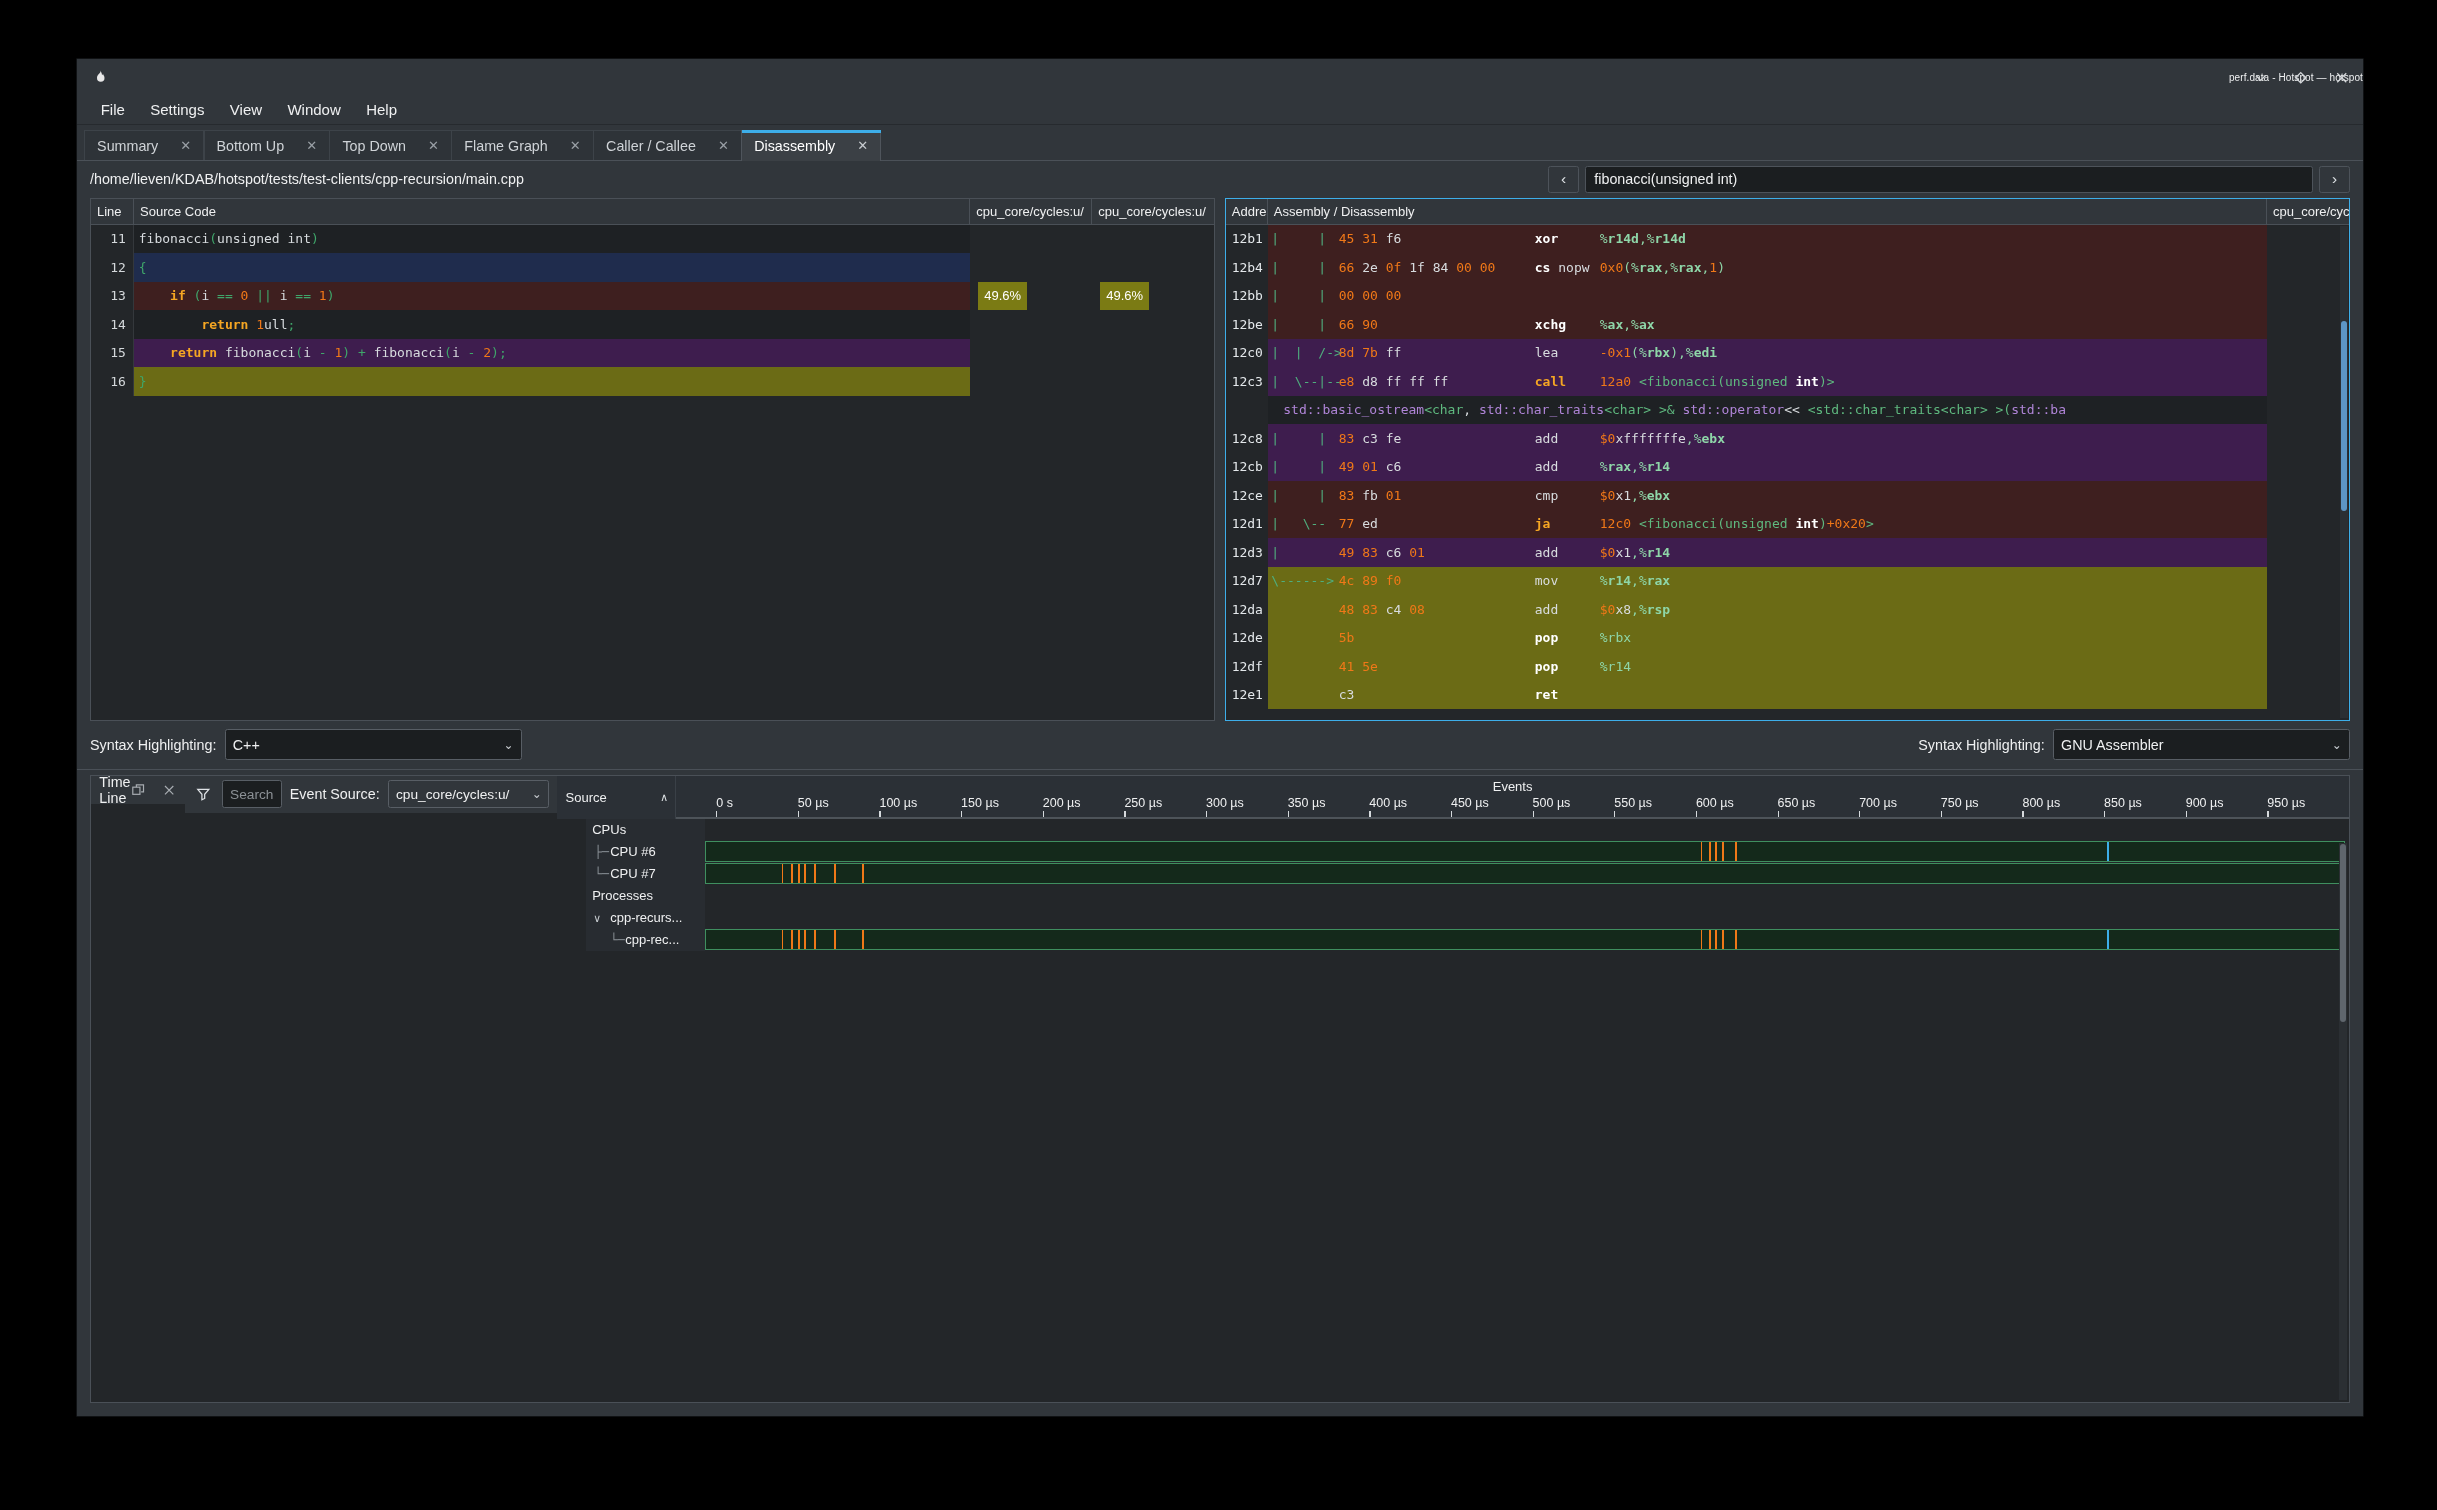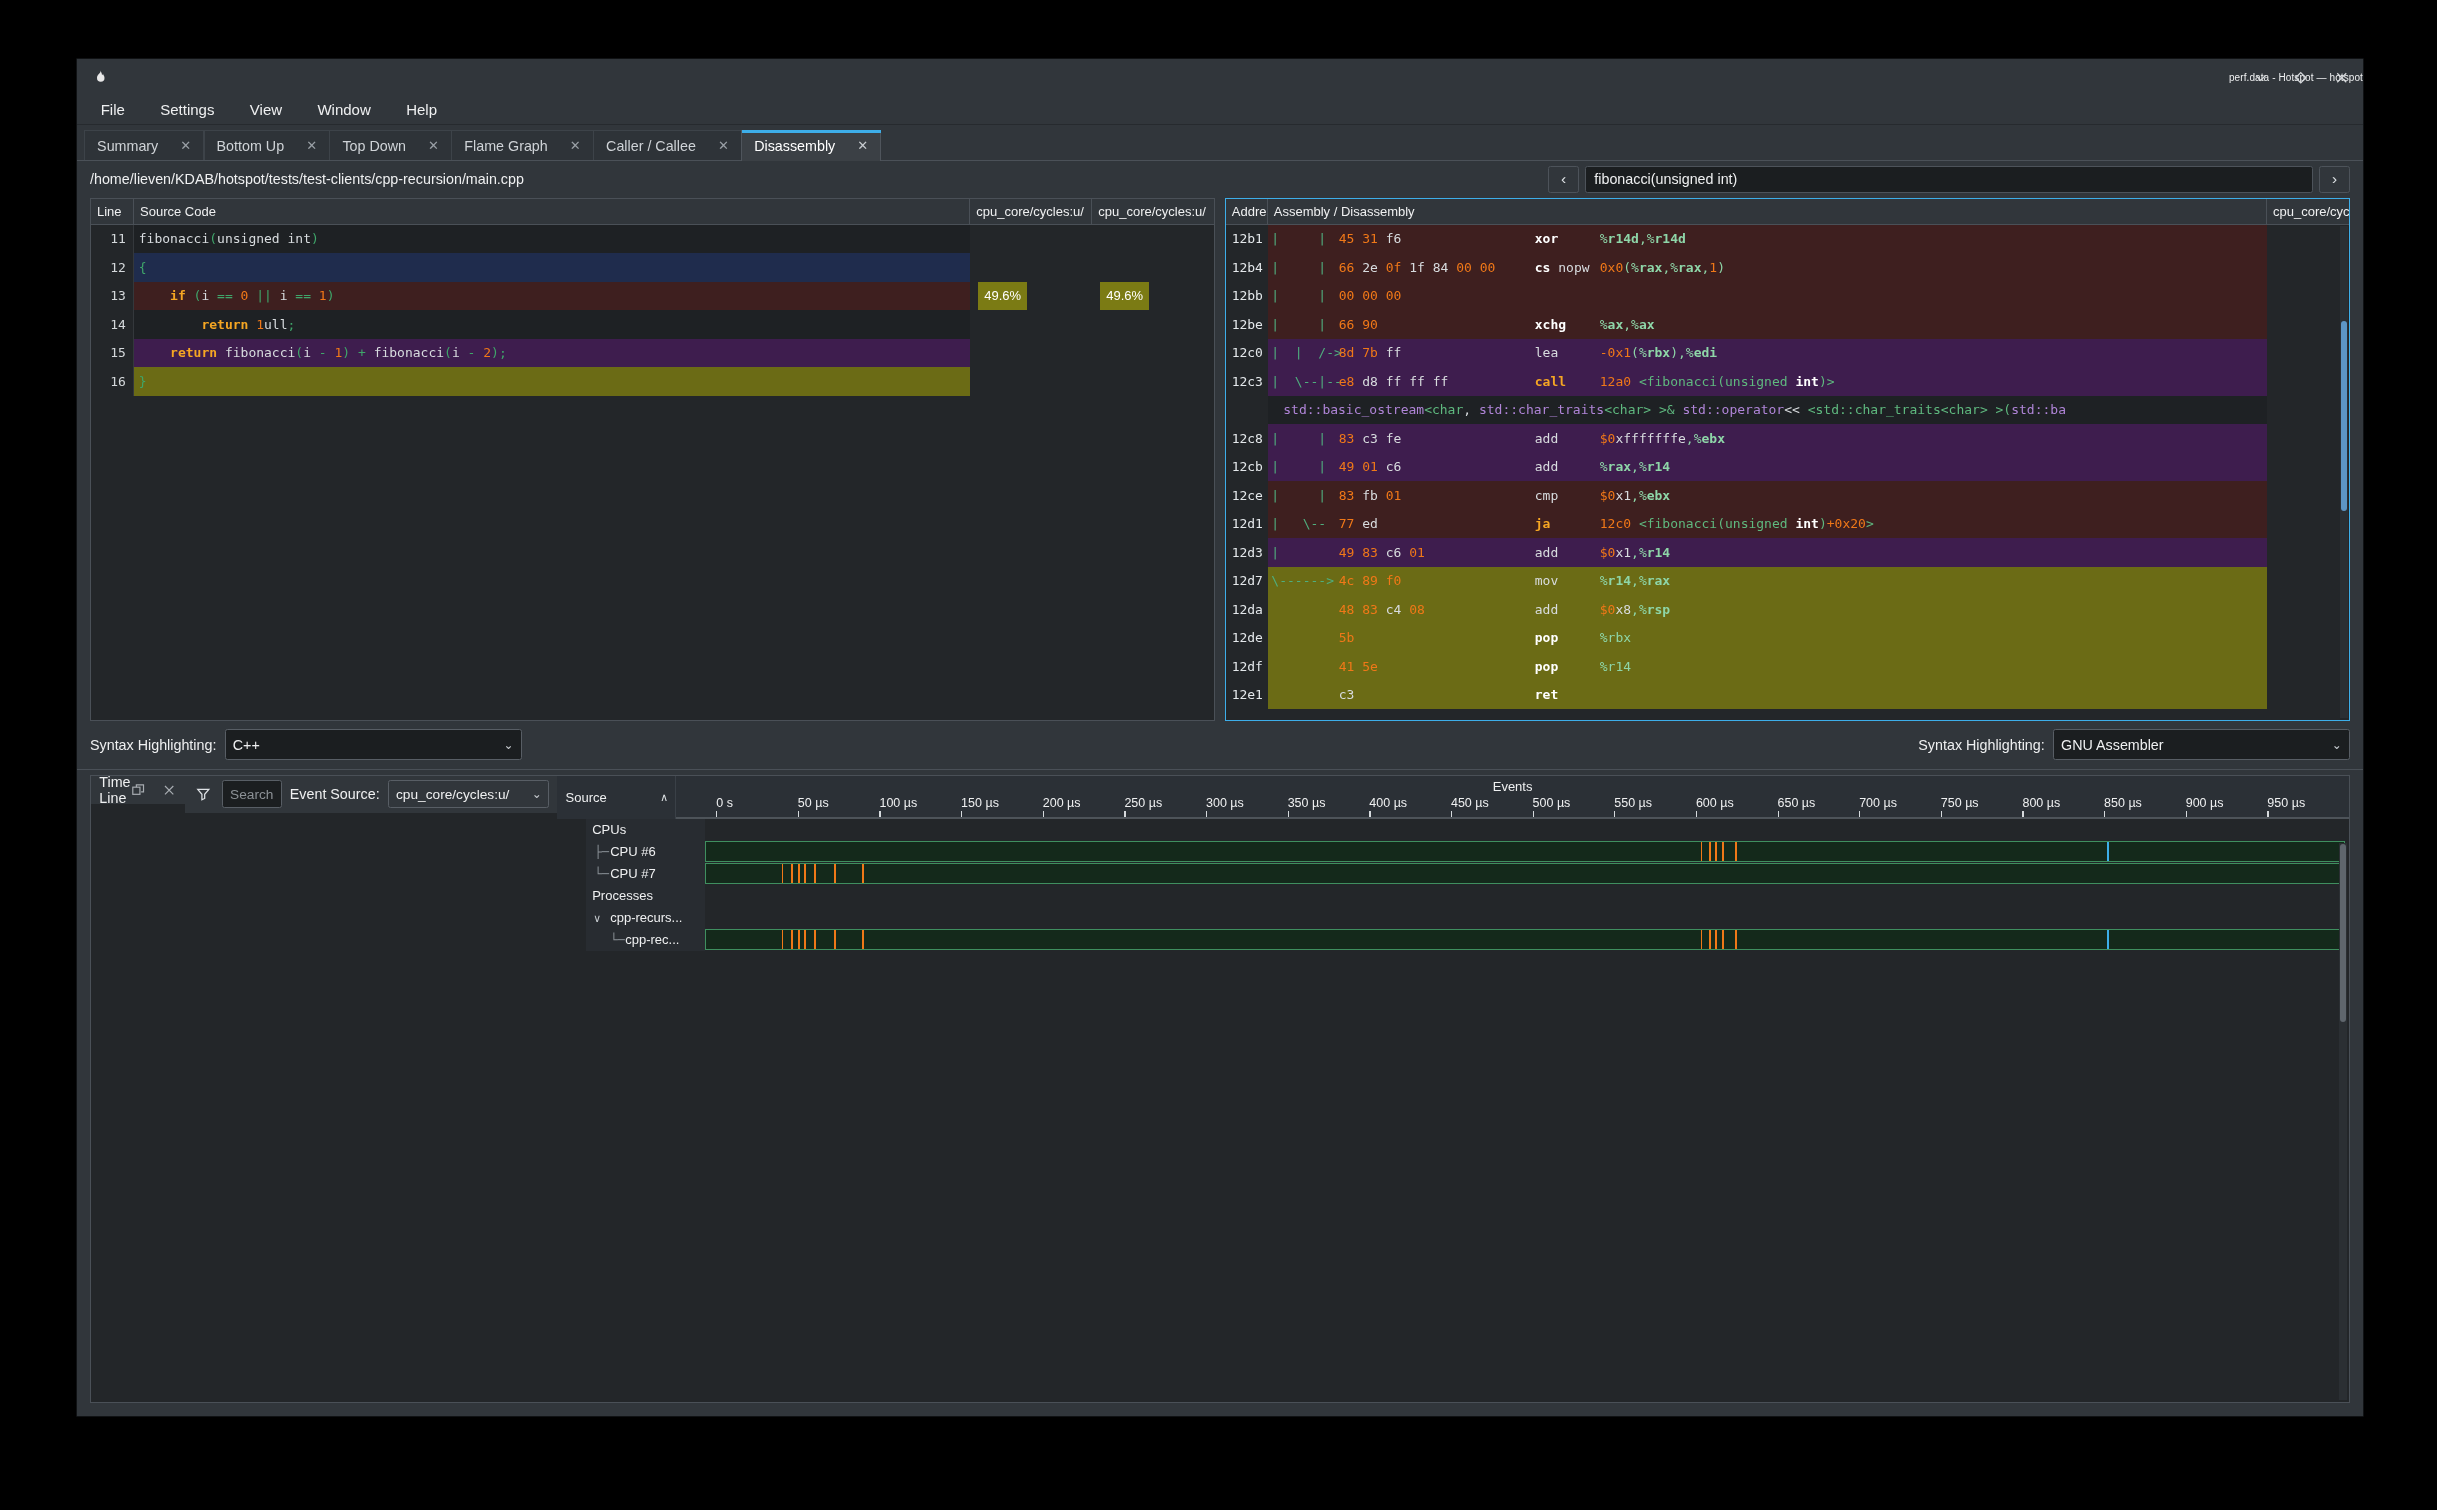--- a/index.html
+++ b/index.html
@@ -42,21 +42,21 @@
     margin-left: auto; display: flex; align-items: center;
     padding-right: 13px; gap: 24px; z-index: 2;
   }
   .tb-btn { width: 16.6px; height: 16.6px; color: #d6d9dc; display:flex; align-items:center; justify-content:center; }
   .tb-btn svg { width: 15.5px; height: 15.5px; }
 
   
   .menubar {
     height: 28.5px; flex: 0 0 28.5px;
     display: flex; align-items: center;
-    padding-left: 13px; gap: 14px;
+    padding-left: 13px; gap: 4px;
     border-bottom: 0.6px solid #262a2e;
   }
   .menu-item {
     padding: 3.6px 10.7px; color: #eff0f1; font-size: 15px;
     border-radius: 1.8px;
   }
 
   
   .tabbar {
     height: 36px; flex: 0 0 36px;

